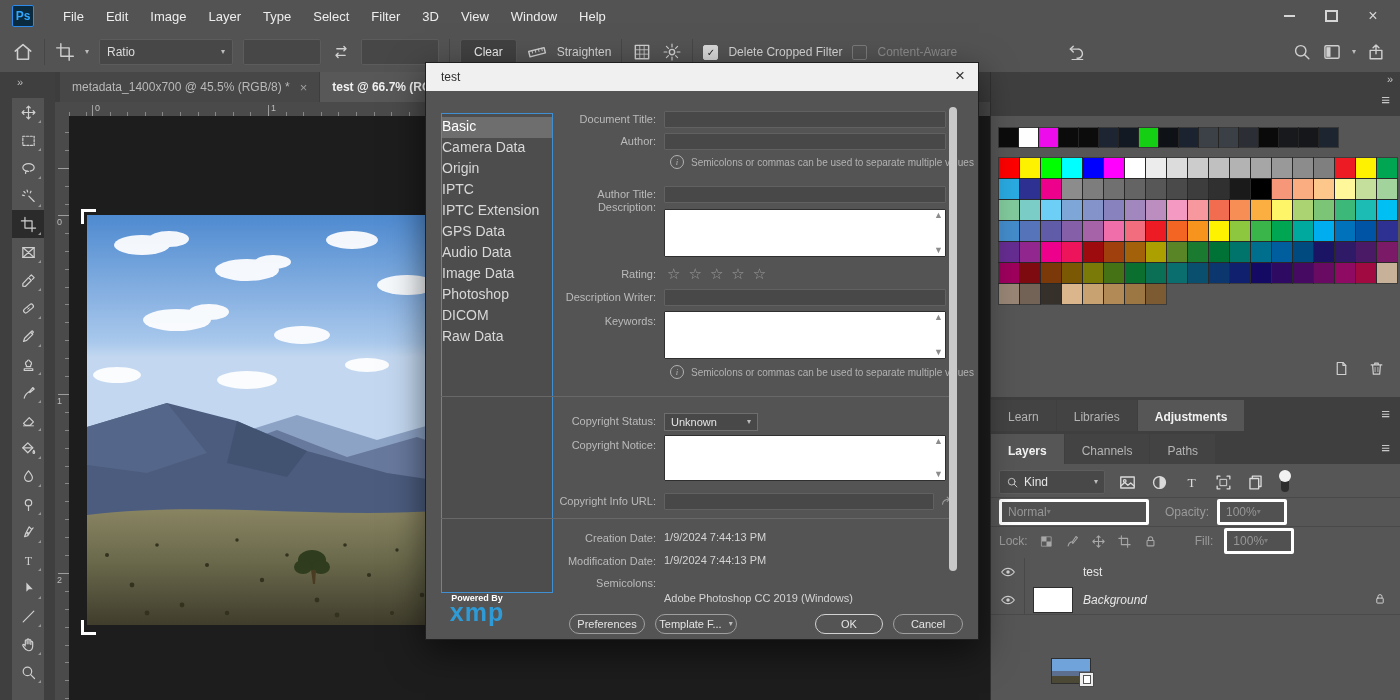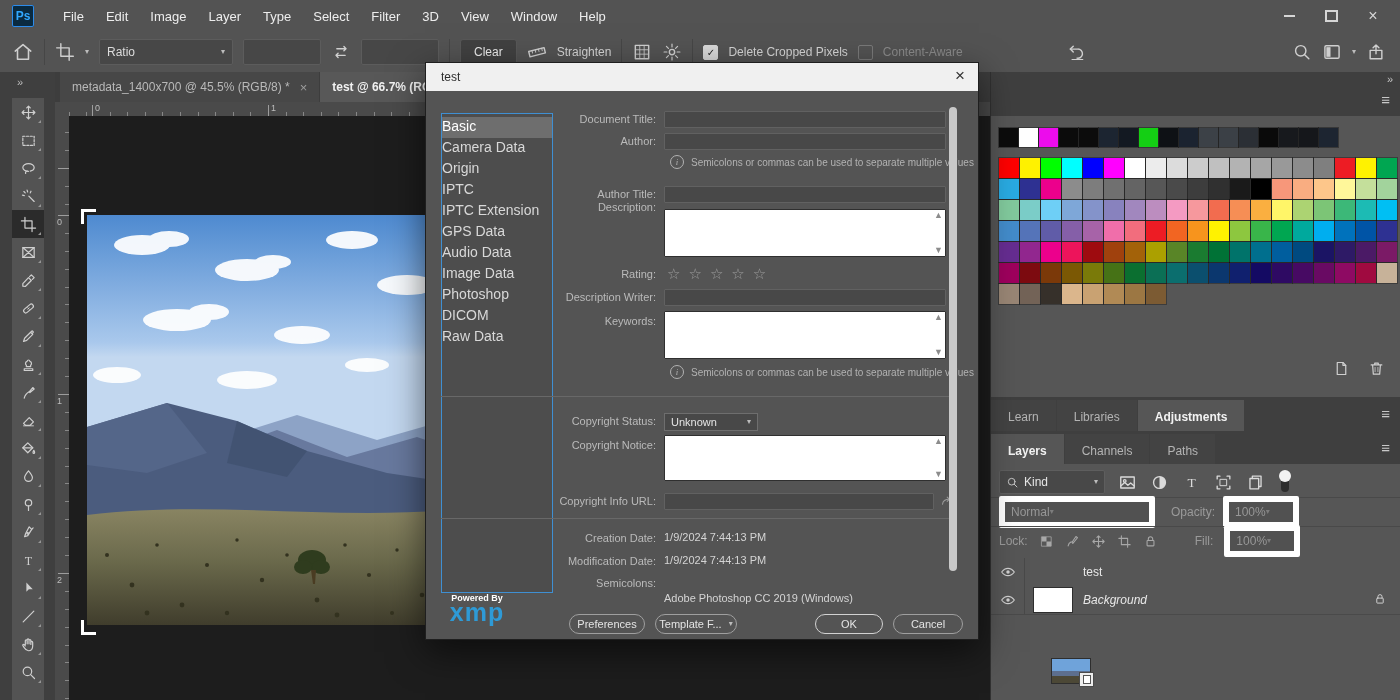--- a/index.html
+++ b/index.html
@@ -77,21 +77,21 @@
   .laytabs{position:absolute;left:0;right:0;top:359px;height:33px;background:#3f3f3f;display:flex;align-items:stretch;padding-top:3px}
   .laybody{position:absolute;left:0;right:0;top:392px;bottom:0;background:#565656}
   .filterrow{position:absolute;left:8px;top:6px;right:8px;height:24px;display:flex;align-items:center;gap:13px}
   .kindsel{width:92px;height:22px;background:#484848;border:1px solid #5e5e5e;border-radius:2px;display:flex;align-items:center;gap:5px;padding:0 6px;color:#e5e5e5;justify-content:space-between}
   .ficon{width:19px;height:19px;color:#dadada}
   .pinwrap{width:14px;height:24px;position:relative}
   .pinhead{position:absolute;left:1px;top:0;width:12px;height:12px;border-radius:50%;background:#f2f2f2}
   .pinstem{position:absolute;left:3px;top:8px;width:8px;height:14px;border-radius:4px;background:#2e2e2e}
   .hrline{position:absolute;left:0;right:0;height:1px;background:#494949}
   .blendrow{position:absolute;left:8px;top:37px;right:8px;height:22px;display:flex;align-items:center;gap:8px;color:#9a9a9a}
-  .graysel{height:20px;border:6px solid #ffffff;border-radius:2px;color:#979797;display:flex;align-items:center;justify-content:flex-start;padding:0 6px;background:#515151}
+  .graysel{height:20px;border:3px solid #ffffff;border-radius:2px;color:#979797;display:flex;align-items:center;justify-content:flex-start;padding:0 6px;background:#515151}
   .lockrow{position:absolute;left:8px;top:66px;right:8px;height:22px;display:flex;align-items:center;gap:11px;color:#9a9a9a}
   .lockrow .ic{width:15px;height:15px;color:#a8a8a8}
   .lrow{position:absolute;left:0;right:0;height:28px;border-bottom:1px solid #4a4a4a;display:flex;align-items:center;background:#565656}
   .leye{width:33px;height:100%;display:flex;align-items:center;justify-content:center;color:#d2d2d2;border-right:1px solid #494949}
   .leye .ic{width:16px;height:16px}
   .lthumb{width:38px;height:24px;margin-left:9px;position:relative;outline:1px solid #2e2e2e;flex:0 0 auto}
   .lthumb.photo{background:linear-gradient(180deg,#6fa3da 0 52%,#5d6f8e 52% 72%,#4c4836 72% 100%)}
   .lthumb.white{background:#ffffff}
   .badge{position:absolute;right:-4px;bottom:-4px;width:13px;height:13px;background:#ededed;border:1px solid #4a4a4a;display:flex;align-items:center;justify-content:center}
   .badge i{display:block;width:6px;height:7px;border:1px solid #555;background:#fff}
@@ -206,21 +206,21 @@
         </svg>
       </span>
     <span class="ic">
         <svg viewBox="0 0 24 24">
           <circle cx="12" cy="12" r="3.2"></circle>
           <path d="M12 2.5v3.4M12 18.1v3.4M2.5 12h3.4M18.1 12h3.4M5.3 5.3l2.4 2.4M16.3 16.3l2.4 2.4M18.7 5.3l-2.4 2.4M7.7 16.3l-2.4 2.4" stroke-width="1.4"></path>
         </svg>
       </span>
     <span class="vsep"></span>
     <span class="chk on">✓</span>
-    <span class="optlabel">Delete Cropped Pixels</span>
+    <span class="optlabel">Delete Cropped Filter</span>
     <span class="chk off"></span>
     <span class="optlabel dis">Content-Aware</span>
     <span style="flex:1"></span>
     <span class="ic">
         <svg viewBox="0 0 24 24">
           <path d="M7.5 5L4 8.5 7.5 12"></path>
           <path d="M4 8.5h9a5.5 5.5 0 1 1-1 10.9"></path>
           <path d="M6 21h13" stroke-width="1.2"></path>
         </svg>
       </span>

